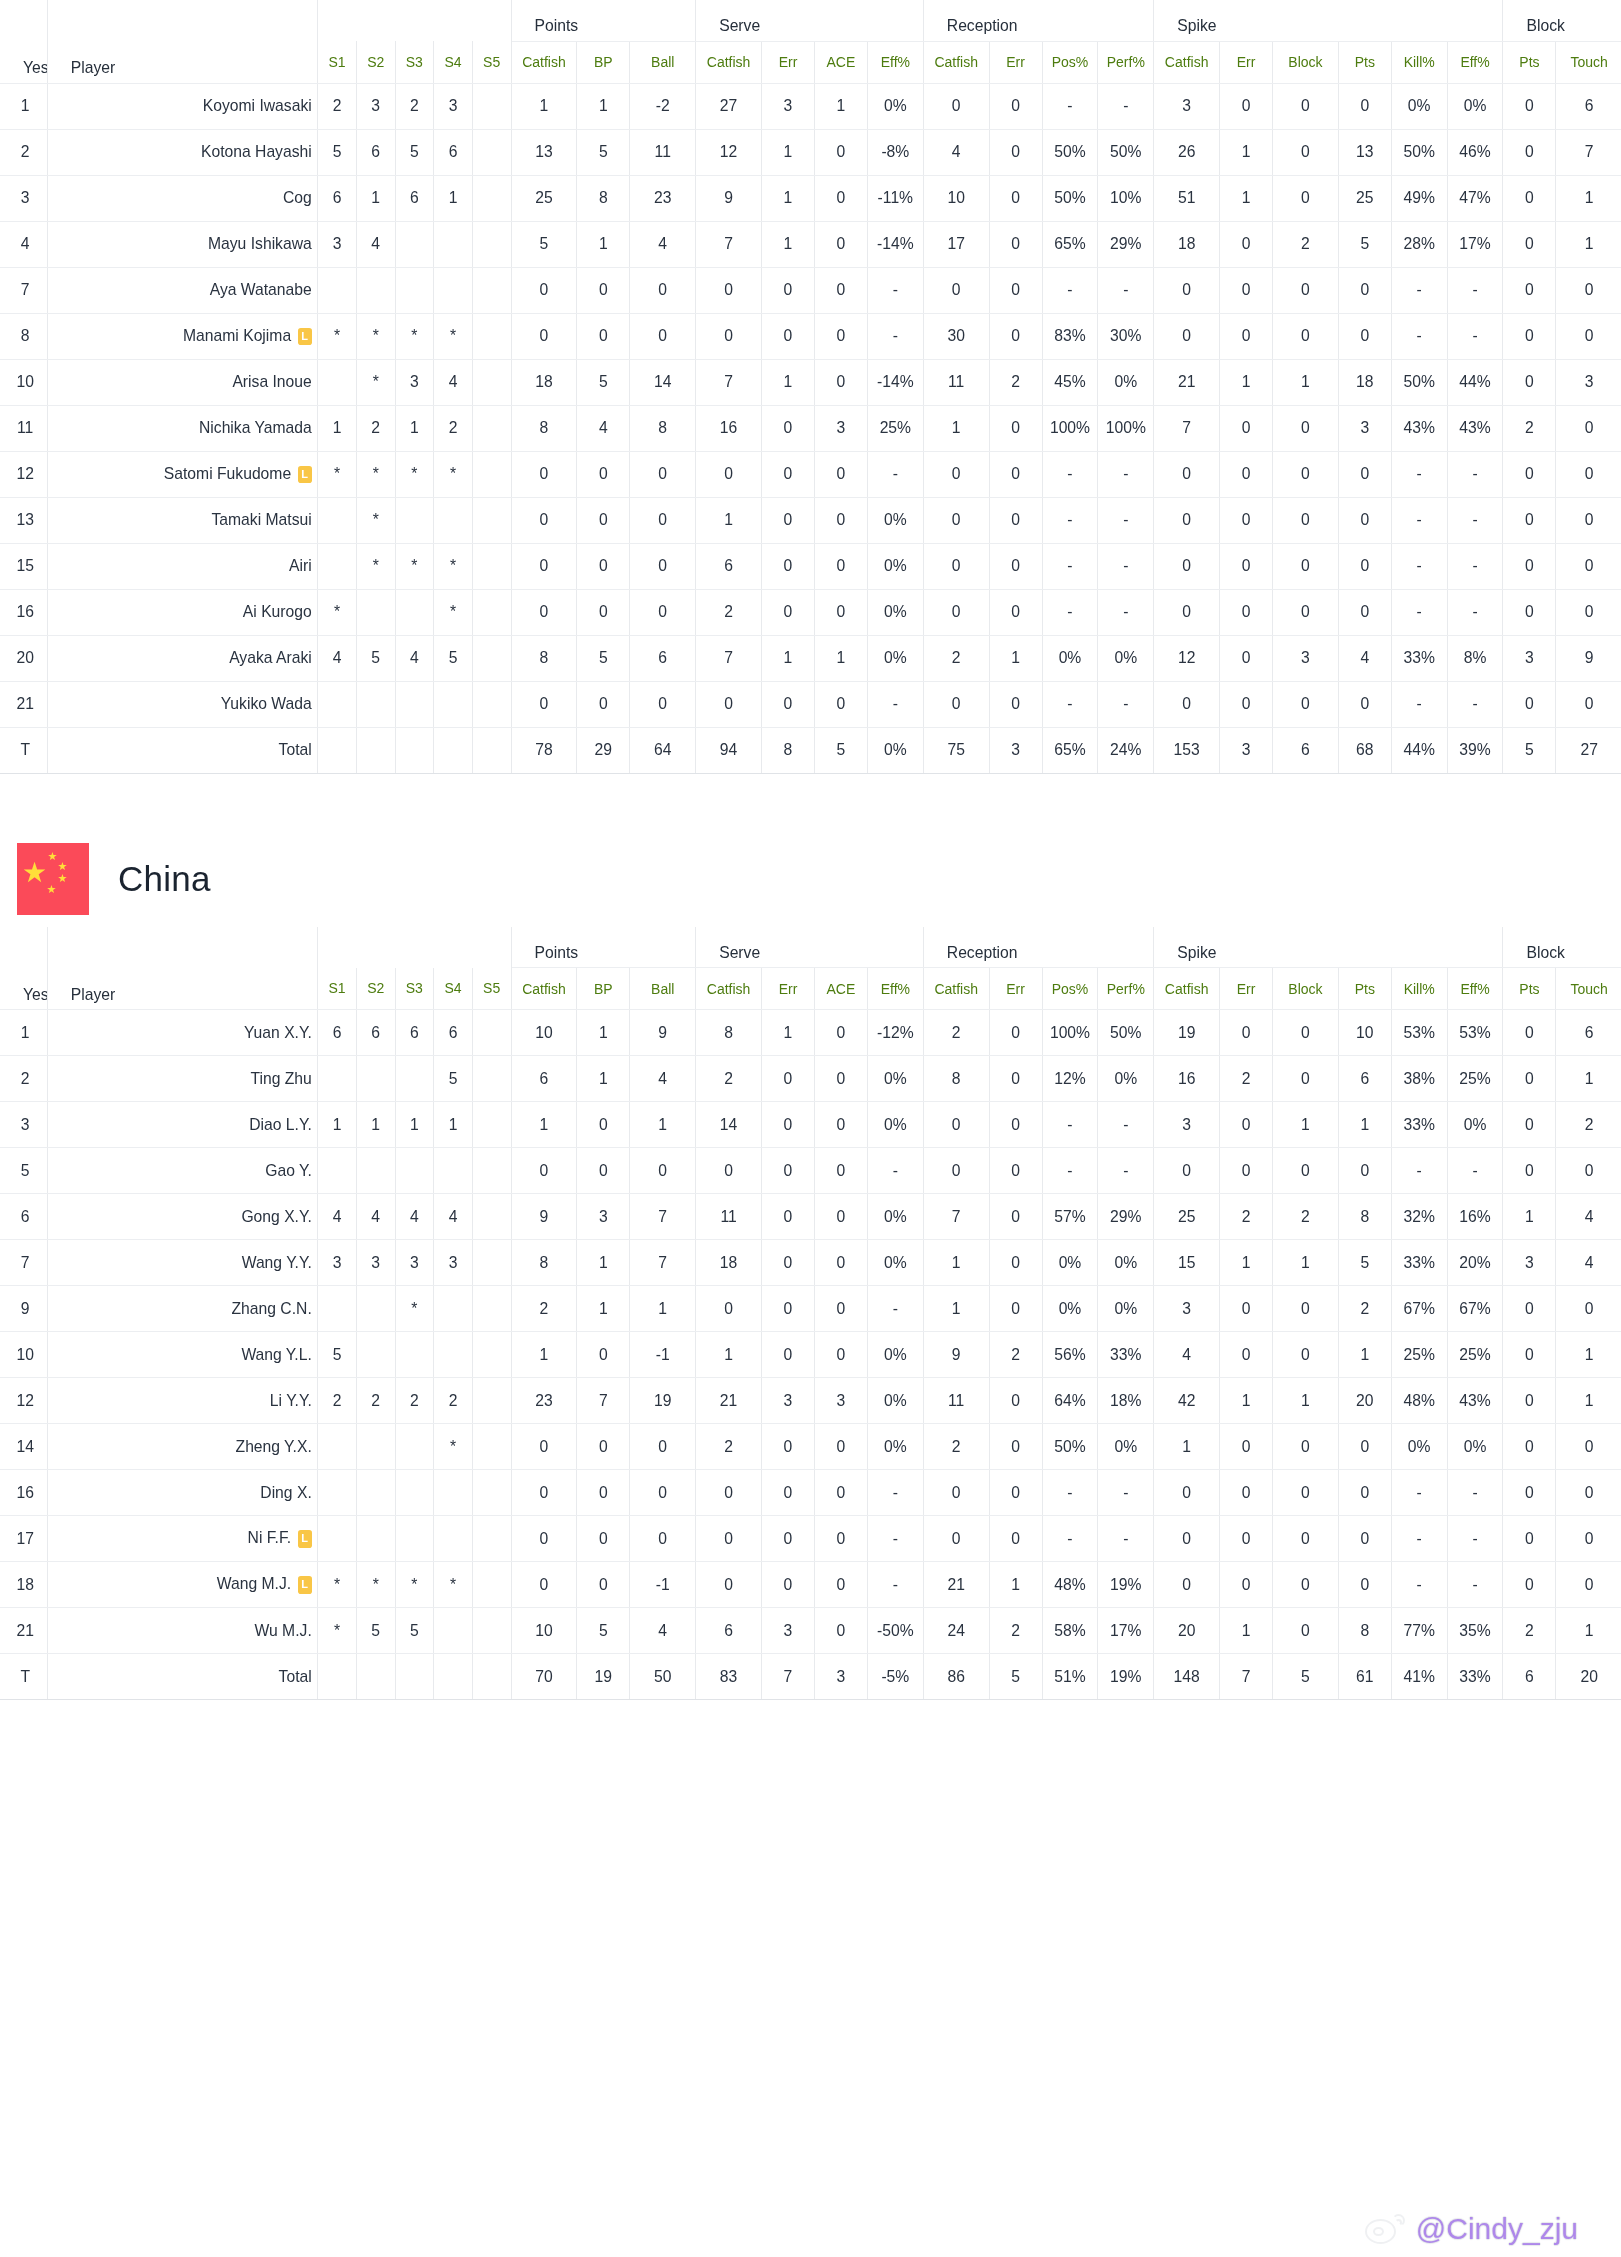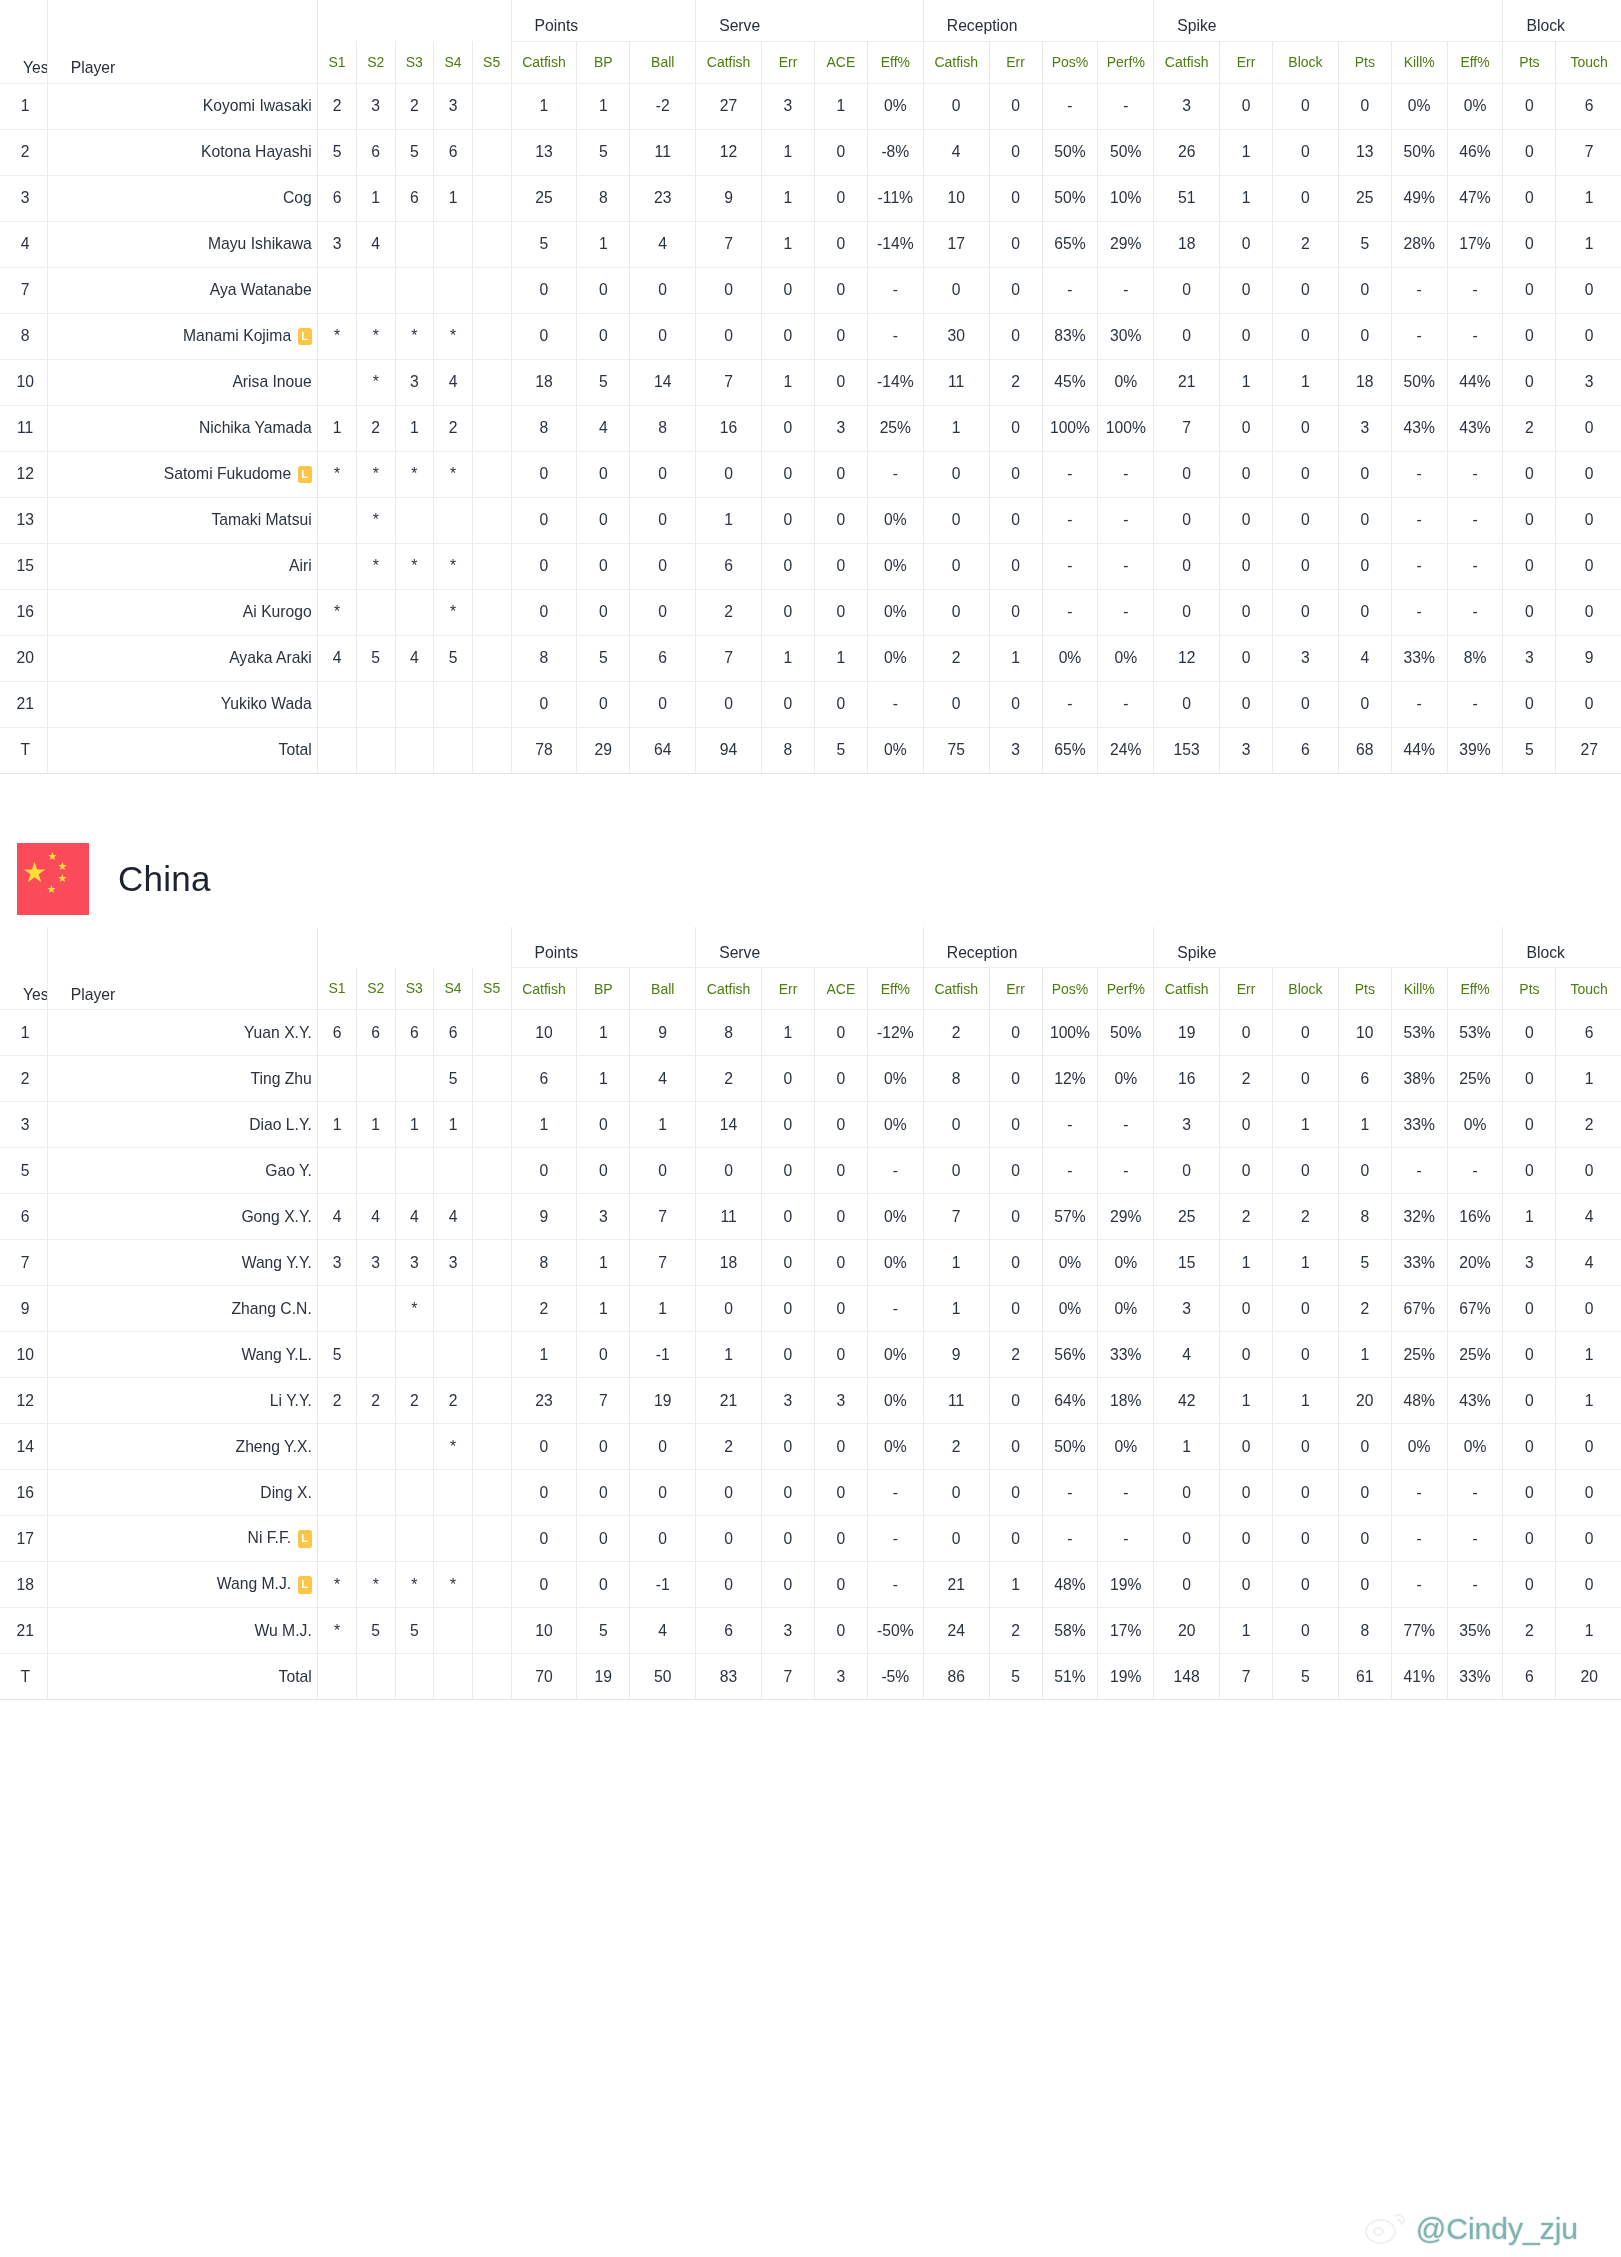--- a/index.html
+++ b/index.html
@@ -147,21 +147,21 @@
     right: 44px;
     bottom: 11px;
     display: flex;
     align-items: center;
     gap: 9.2px;
     opacity: 0.55;
     pointer-events: none;
   }
   .watermark .wm-text {
     font-size: 30px;
-    color: #0f766e;
+    color: #6d28d9;
     text-shadow: 0 0 0.9px #c8ccd2, 0 0.9px 0.9px #d3d7dc, 0.9px 0 0.9px #d3d7dc, -0.9px 0 0.9px #d3d7dc, 0 -0.9px 0.9px #d3d7dc;
     font-family: "Liberation Sans", sans-serif;
   }
   .watermark .wm-logo {
     width: 42px; height: 33px;
     position: relative;
   }
   .watermark .wm-logo .body {
     position: absolute; left: 0; top: 6.5px;
     width: 31px; height: 25px;

